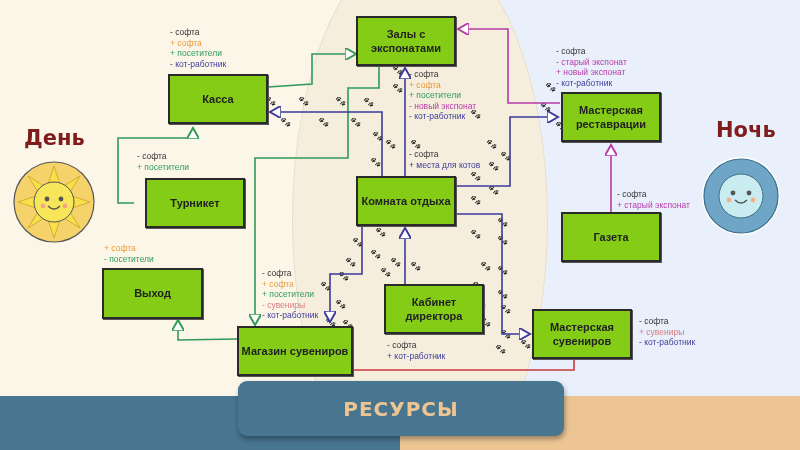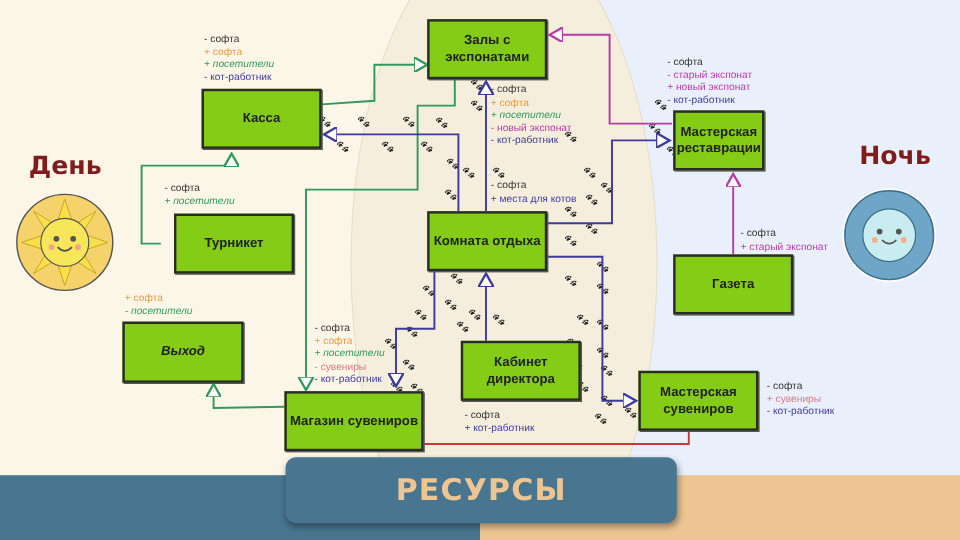--- a/index.html
+++ b/index.html
@@ -4,28 +4,28 @@
 <style>
   * { box-sizing: border-box; margin: 0; padding: 0; }
   html, body { width: 800px; height: 450px; overflow: hidden; }
   body { position: relative; font-family: "Liberation Sans", "DejaVu Sans", sans-serif; background: #fcf6e9; }
   .bg-day { position: absolute; left: 0; top: 0; width: 400px; height: 396px; background: #fcf6e9; }
   .bg-night { position: absolute; left: 400px; top: 0; width: 400px; height: 396px; background: #eaf0fb; }
   .bg-ellipse { position: absolute; left: 292px; top: -60px; width: 256px; height: 560px; border-radius: 50%; background: #f5eedc; border: 1px solid #e6dfcd; }
   .footer-left { position: absolute; left: 0; top: 396px; width: 400px; height: 54px; background: #48758f; }
   .footer-right { position: absolute; left: 400px; top: 396px; width: 400px; height: 54px; background: #ecc593; }
   .banner { position: absolute; left: 238px; top: 381px; width: 326px; height: 55px; background: #48758f; border-radius: 9px; box-shadow: 1px 3px 5px rgba(0,0,0,0.35); display: flex; align-items: center; justify-content: center; }
-  .banner span { color: #ecc593; font-weight: bold; font-size: 25px; letter-spacing: 1px; font-family: "DejaVu Sans", sans-serif; }
+  .banner span { color: #ecc593; font-weight: bold; font-size: 20px; letter-spacing: 1px; font-family: "DejaVu Sans", sans-serif; }
   svg.lines { position: absolute; left: 0; top: 0; width: 800px; height: 450px; }
   .box { position: absolute; background: #84cc16; border: 2px solid #2a2a2a; box-shadow: 1px 1px 0 #555; display: flex; align-items: center; justify-content: center; text-align: center; font-size: 11px; font-weight: bold; color: #222; line-height: 1.3; padding: 2px; }
   .note { position: absolute; font-size: 8.5px; line-height: 10.5px; white-space: nowrap; }
   .note div { white-space: nowrap; }
   .c-black { color: #333; }
   .c-orange { color: #e89a3a; }
-  .c-green { color: #2f9a5a; font-style: italic; }
+  .c-green { color: #2f9a5a; }
   .c-purple { color: #3d3a9c; }
   .c-magenta { color: #b63aa8; }
   .c-pink { color: #d77a82; }
   .title { position: absolute; font-size: 21px; font-weight: bold; color: #7f1d1d; font-family: "DejaVu Sans", sans-serif; }
   .paw { position: absolute; font-size: 10px; color: #3c3c3c; line-height: 1; }
 </style>
 </head>
 <body>
 
 <div class="bg-day"></div>
@@ -156,36 +156,36 @@
     <circle cx="53" cy="45" r="2.4" fill="#f2b08a"></circle>
   <path d="M35,45 Q41,51 47,45" fill="none" stroke="#555" stroke-width="1.4"></path>
 </svg>
 
 <div class="box" style="left:168px;top:74px;width:100px;height:50px;">
     <span>Касса</span>
   </div>
 <div class="box" style="left:134px;top:178px;width:100px;height:50px;margin-left:11px;">
     <span>Турникет</span>
   </div>
-<div class="box" style="left:102px;top:268px;width:101px;height:51px;font-style:italic;">
+<div class="box" style="left:102px;top:268px;width:101px;height:51px;">
     <span>Выход</span>
   </div>
 <div class="box" style="left:356px;top:16px;width:100px;height:50px;">
     <span>Залы с экспонатами</span>
   </div>
 <div class="box" style="left:356px;top:176px;width:100px;height:50px;">
     <span>Комната отдыха</span>
   </div>
 <div class="box" style="left:384px;top:284px;width:100px;height:50px;">
     <span>Кабинет директора</span>
   </div>
 <div class="box" style="left:237px;top:326px;width:116px;height:50px;">
     <span>Магазин сувениров</span>
   </div>
-<div class="box" style="left:561px;top:92px;width:76px;height:50px;">
+<div class="box" style="left:561px;top:92px;width:100px;height:50px;">
     <span>Мастерская реставрации</span>
   </div>
 <div class="box" style="left:561px;top:212px;width:100px;height:50px;">
     <span>Газета</span>
   </div>
 <div class="box" style="left:532px;top:309px;width:100px;height:50px;">
     <span>Мастерская сувениров</span>
   </div>
 
 <div class="note" style="left:170px;top:27px;">

